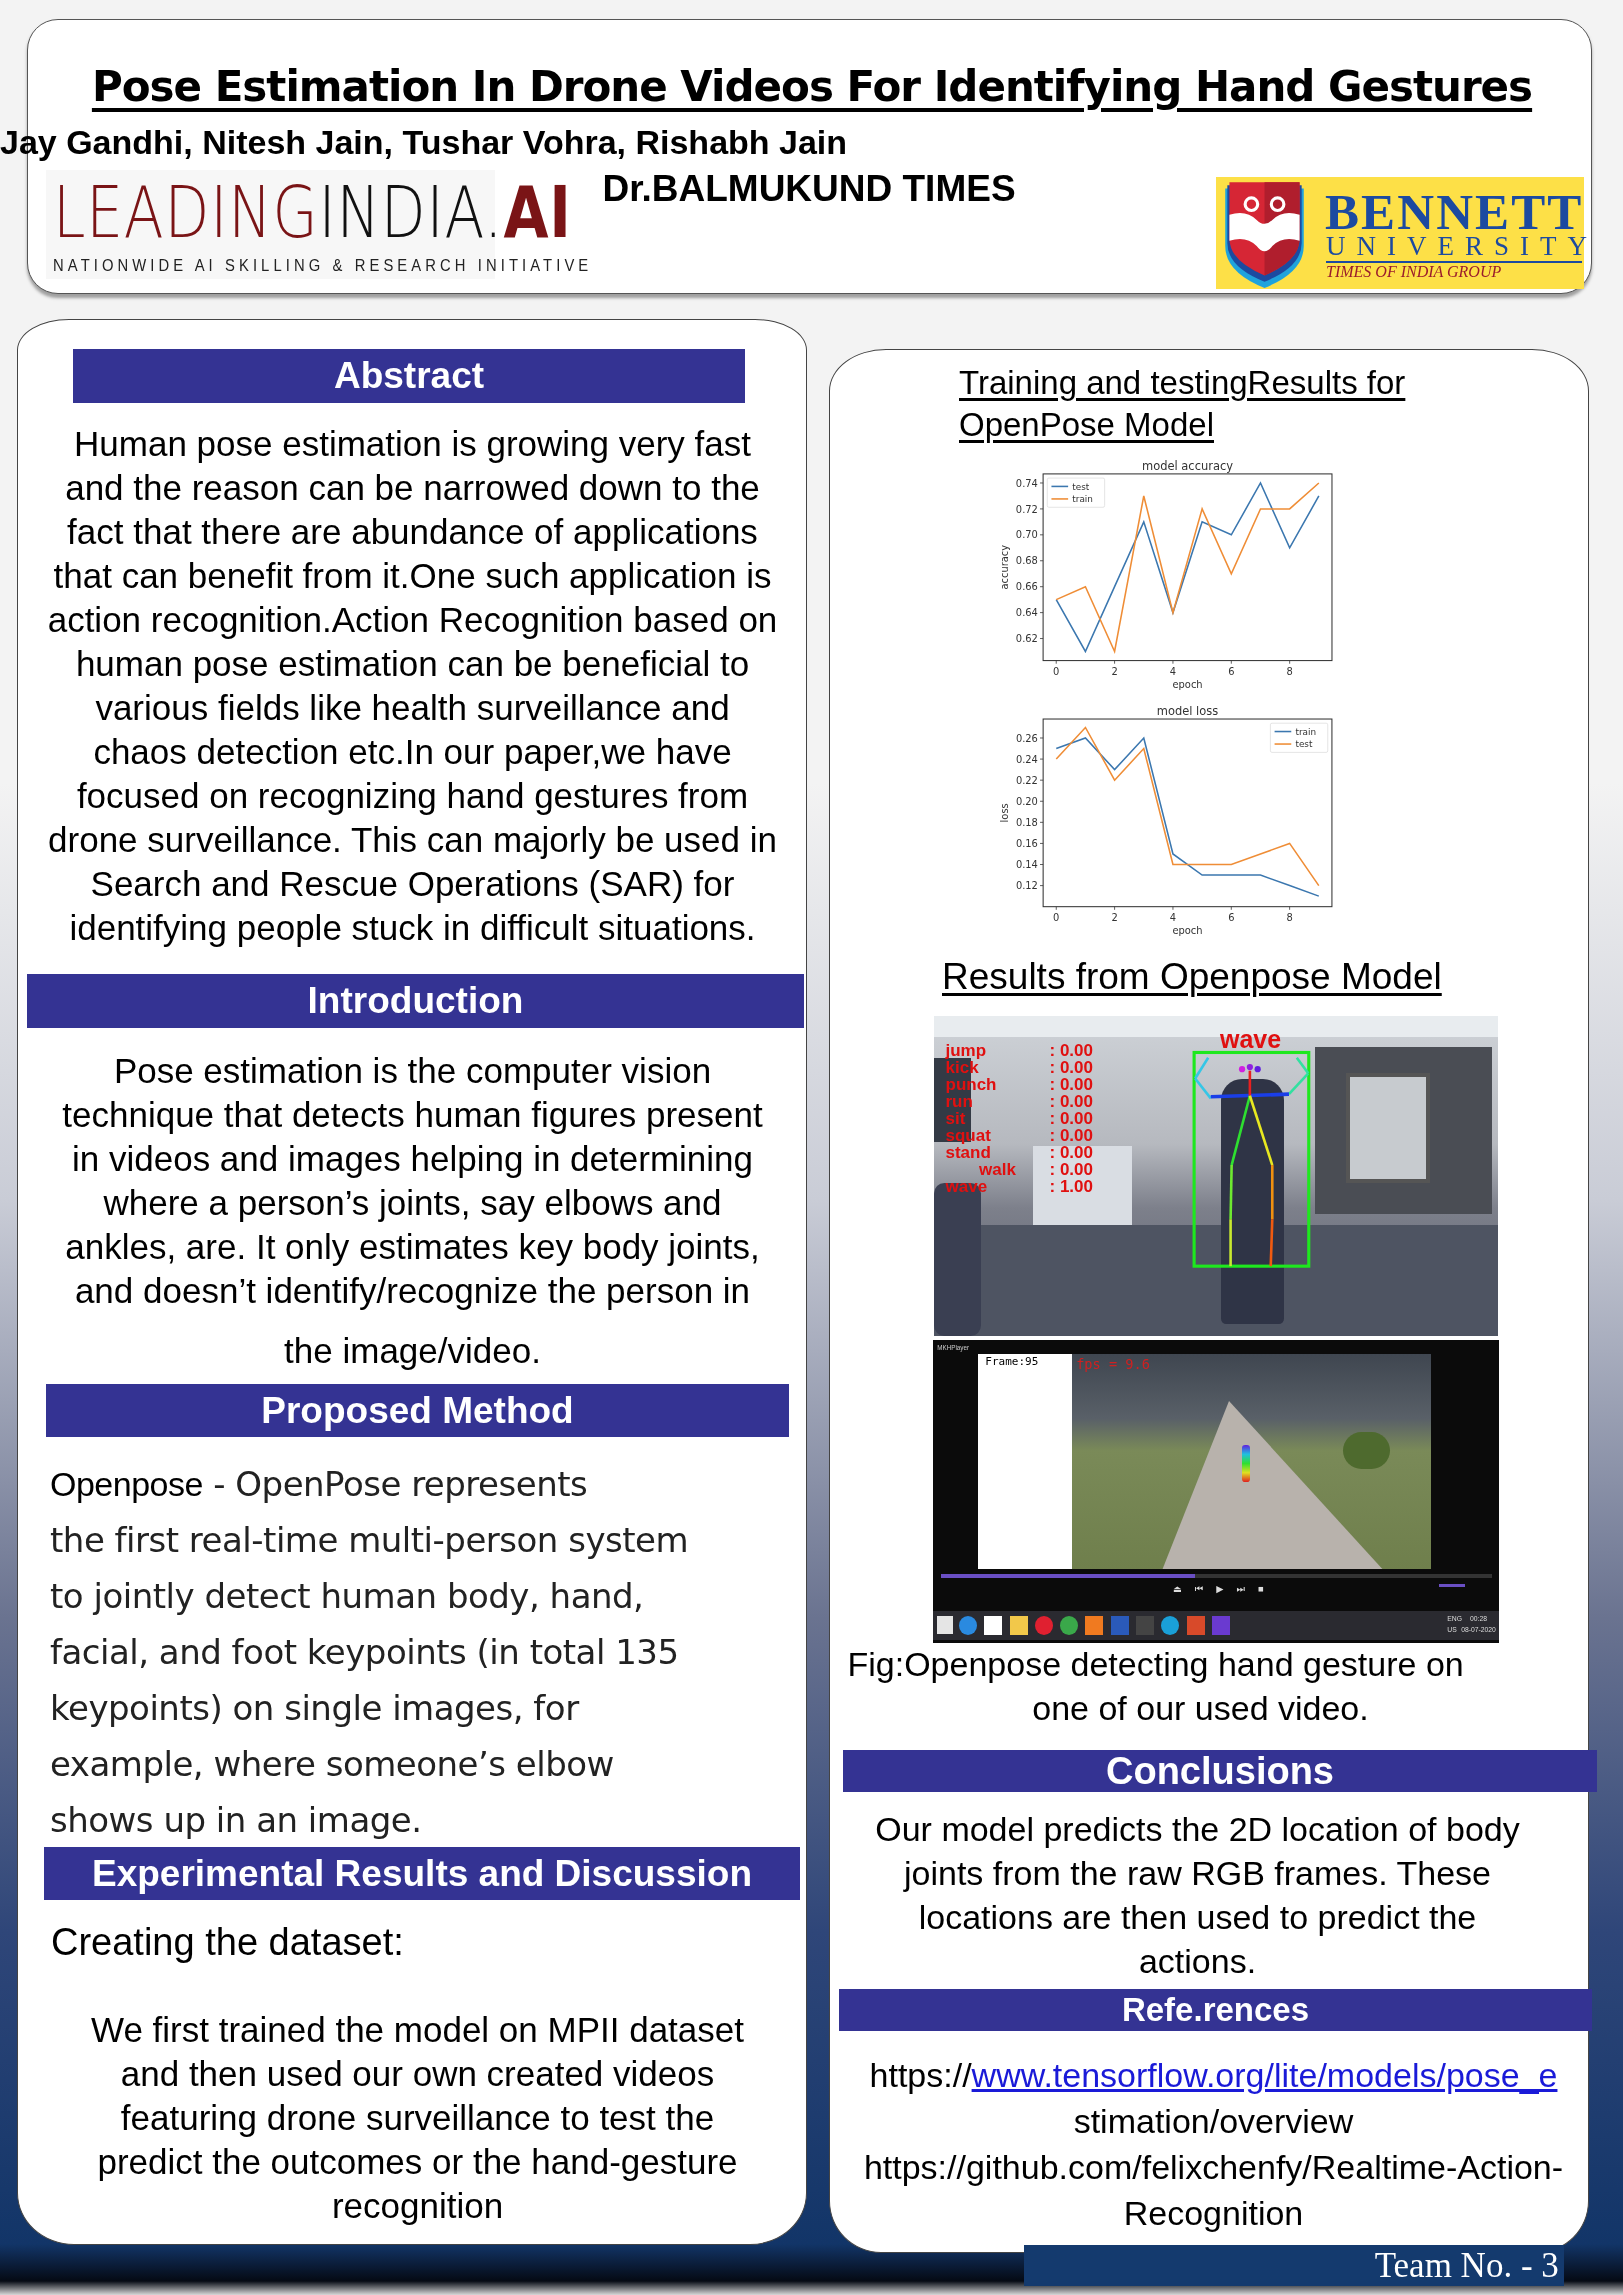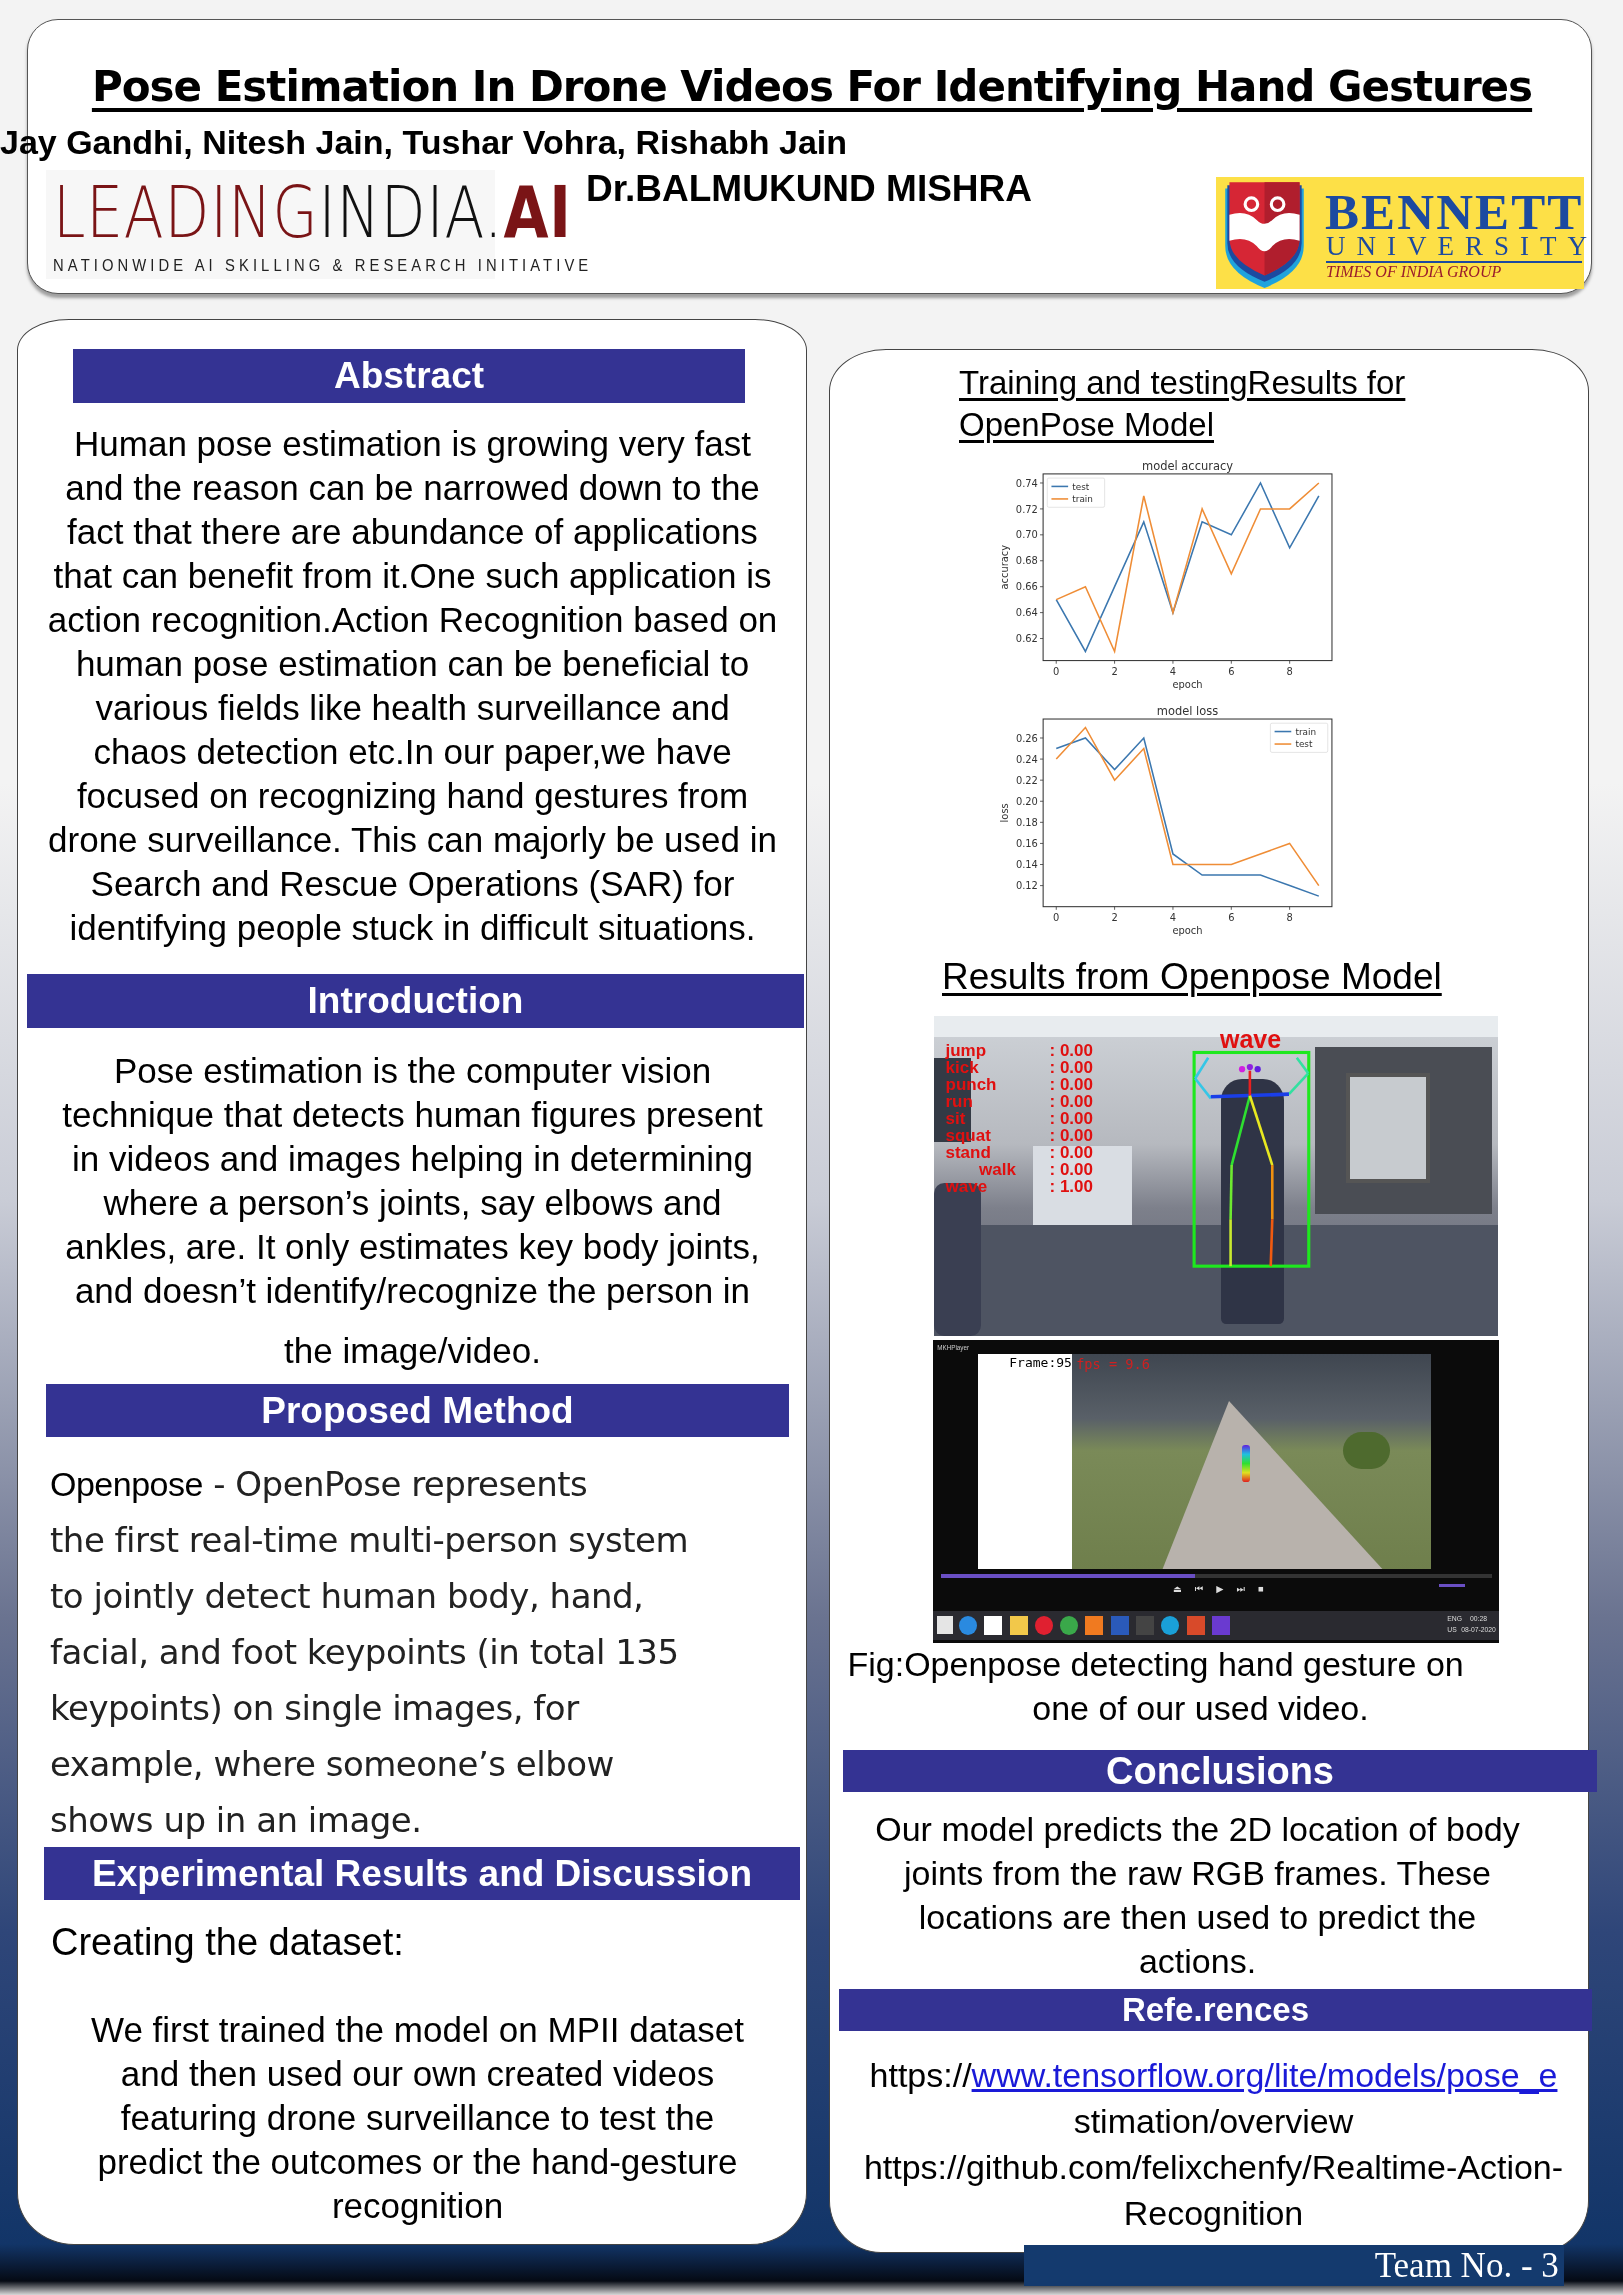--- a/index.html
+++ b/index.html
@@ -62,21 +62,21 @@
   .link { color: #1a1ad8; text-decoration: underline; }
   .team-badge { left: 1024px; top: 2245px; width: 540px; height: 41px; background: #143a6e; }
   .team-text { right: 5.2px; top: 1px; position: absolute; font-family: "Liberation Serif", serif; color: #fff; font-size: 35px; }
 </style>
 </head>
 <body>
 
 <div class="abs header-card"></div>
 <div class="abs title">Pose Estimation In Drone Videos For Identifying Hand Gestures</div>
 <div class="abs authors">Jay Gandhi, Nitesh Jain, Tushar Vohra, Rishabh Jain</div>
-<div class="abs guide">Dr.BALMUKUND MISHRA</div>
+<div class="abs guide">Dr.BALMUKUND TIMES</div>
 
 <div class="abs logo-li">
   <div class="big">
     <span class="red">LEADING</span><span class="blk">INDIA.</span><span class="ai">AI</span>
   </div>
   <div class="sub">NATIONWIDE AI SKILLING &amp; RESEARCH INITIATIVE</div>
 </div>
 
 <div class="abs logo-bu">
   <svg class="shield" viewBox="0 0 170 212">
@@ -281,21 +281,21 @@
     <div><span style="display:inline-block;width:104px;">squat</span><span>: 0.00</span></div>
     <div><span style="display:inline-block;width:104px;">stand</span><span>: 0.00</span></div>
     <div><span style="display:inline-block;width:104px;text-align:center;">walk</span><span>: 0.00</span></div>
     <div><span style="display:inline-block;width:104px;">wave</span><span>: 1.00</span></div>
   </div>
 </div>
 
 <div class="abs photo2">
   <div style="position:absolute; left:4.2px; top:4.2px; font-size:6.3px; color:#ccc;">MKHPlayer</div>
   <div style="position:absolute; left:45px; top:13.6px; width:94px; height:215px; background:#fff;">
-    <div style="position:absolute; left:7.3px; top:1px; font-family:'DejaVu Sans Mono',monospace; font-size:13px; color:#000;margin-left:24px;">Frame:95</div>
+    <div style="position:absolute; left:7.3px; top:1px; font-family:'DejaVu Sans Mono',monospace; font-size:11px; color:#000;">Frame:95</div>
   </div>
   <div style="position:absolute; left:139px; top:13.6px; width:359px; height:215px; background:linear-gradient(to bottom, #3f4650 0%, #596068 30%, #7a8a58 45%, #6f7f4c 100%); overflow:hidden;">
     <div style="position:absolute; left:89px; top:47px; width:0; height:0; border-left:68px solid transparent; border-right:157px solid transparent; border-bottom:172px solid #b8b2ac;"></div>
     <div style="position:absolute; left:271px; top:78px; width:47px; height:37px; background:#4e6a2e; border-radius:21px;"></div>
     <div style="position:absolute; left:170px; top:91px; width:8.4px; height:37px; background:linear-gradient(#6020e0,#20c0e0,#30e030,#e0e020,#e02020); border-radius:3.1px;"></div>
     <div style="position:absolute; left:4.2px; top:2.1px; font-family:'DejaVu Sans Mono',monospace; font-size:13.6px; color:#d02020;">fps = 9.6</div>
   </div>
   <div style="position:absolute; left:8.4px; top:234px; width:551px; height:4.2px; background:#333;">
     <div style="width:46%; height:100%; background:#6a4fc4;"></div>
   </div>

